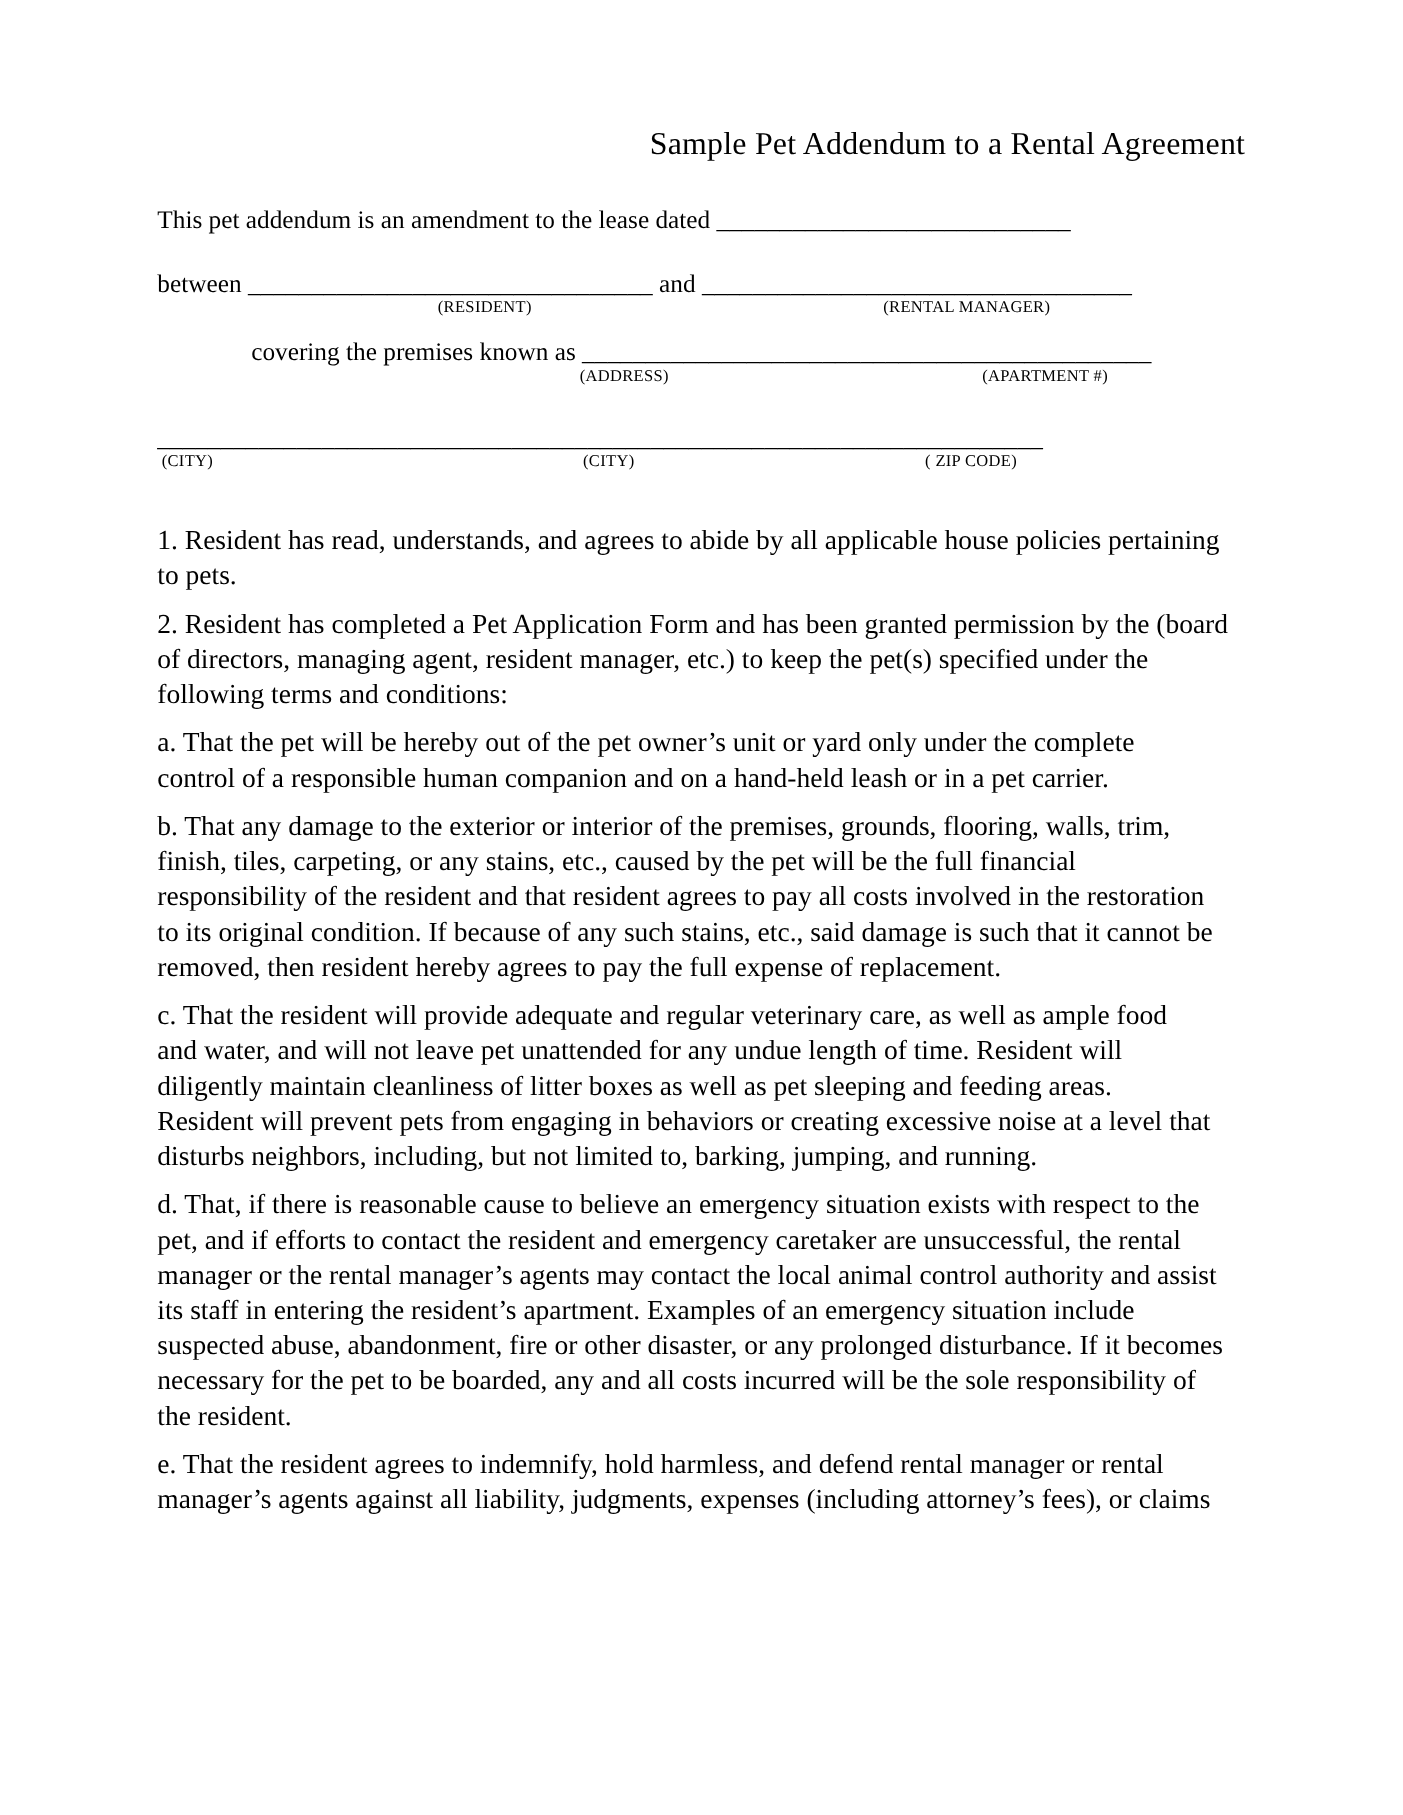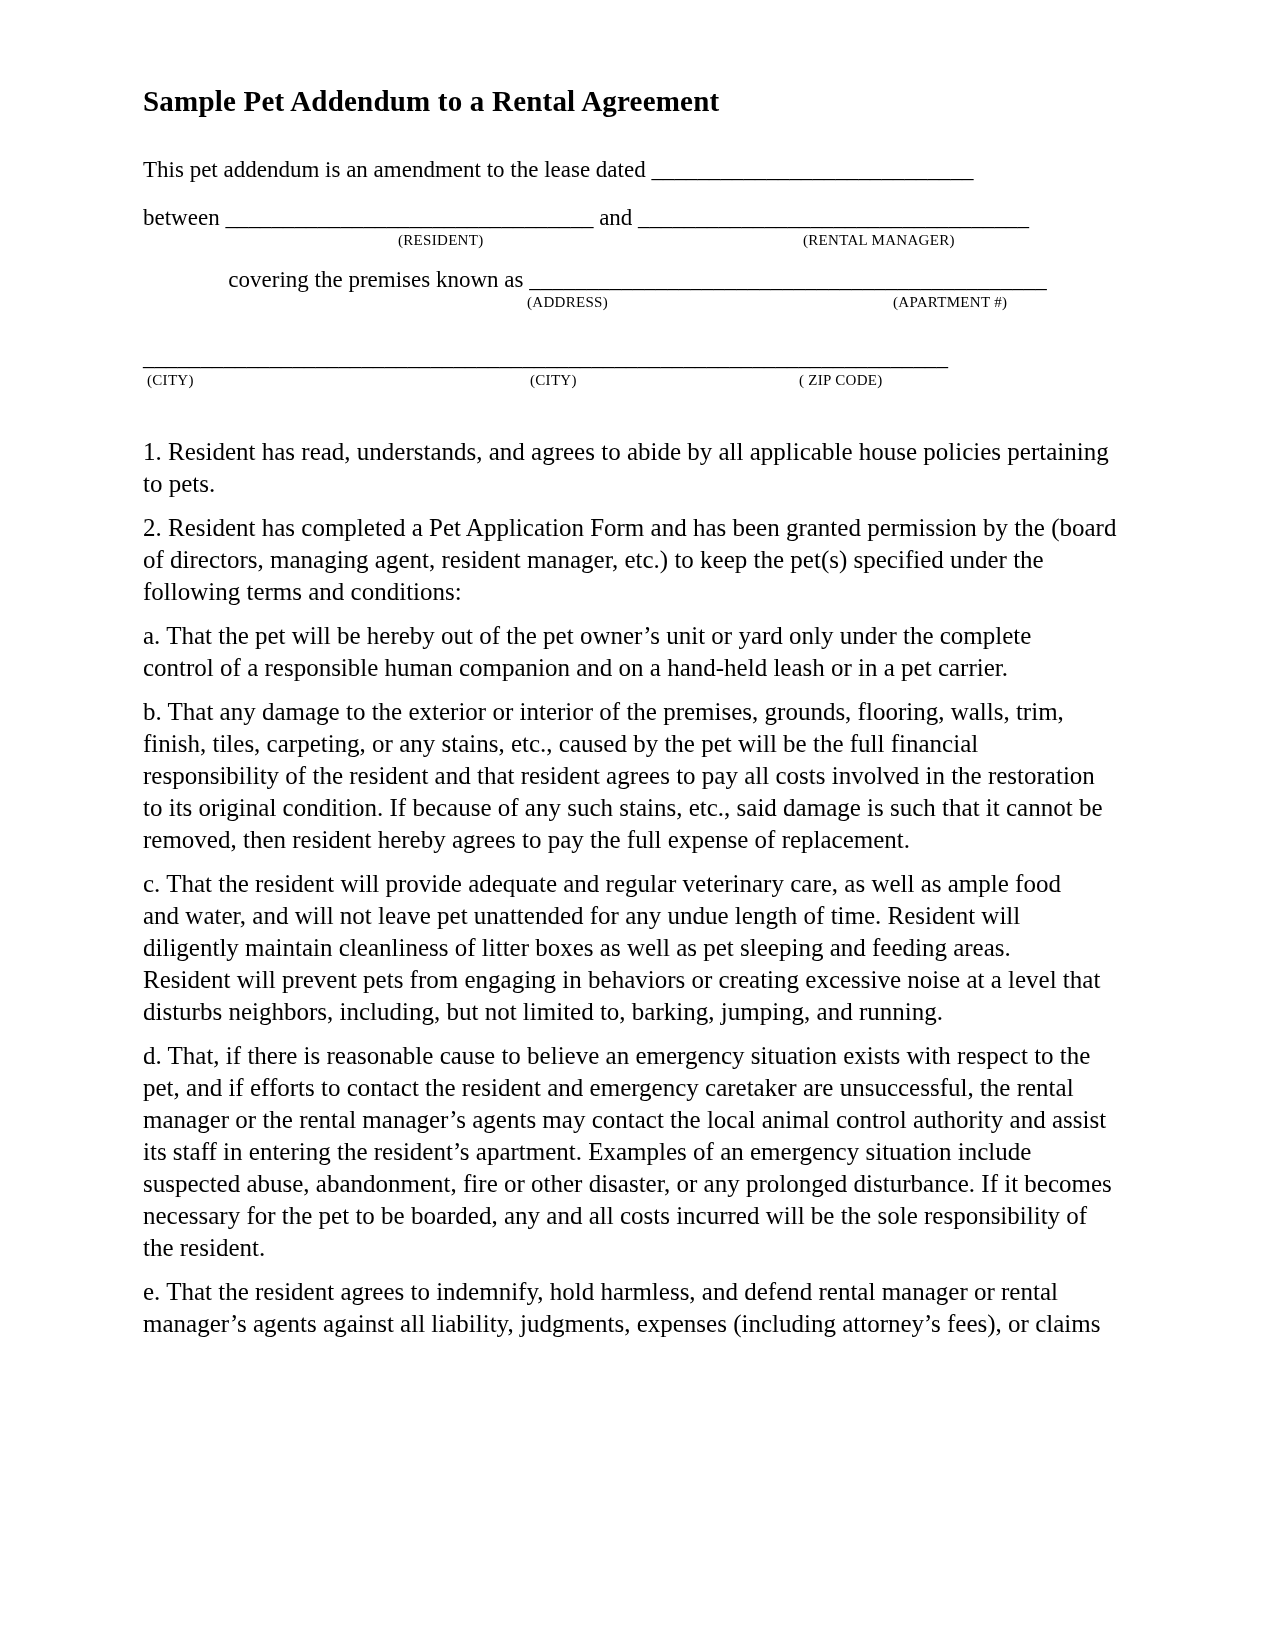--- a/index.html
+++ b/index.html
@@ -13,34 +13,34 @@
     height: 1650px;
     background: #ffffff;
     color: #000000;
     font-family: "Liberation Serif", "DejaVu Serif", serif;
     overflow: hidden;
   }
   .content {
     padding: 0 143px;
   }
   .doc-title {
-    margin: 84px 0 0 0;
+    margin: 114px 0 0 0;
     font-size: 29px;
     line-height: 34px;
-    font-weight: 700;
-    text-align: left;
+    font-weight: 400;
+    text-align: right;
     letter-spacing: 0.2px;
   }
   .line {
     font-size: 23px;
     line-height: 32px;
     white-space: nowrap;
   }
   .lease-line   { margin-top: 36px; }
-  .parties-line { margin-top: 16px; }
+  .parties-line { margin-top: 26px; }
   .premises-line{ margin-top: 14px; text-align: center; }
   .location-line{ margin-top: 30px; }
   .blank {
     letter-spacing: 0;
   }
   .labels-row {
     position: relative;
     height: 20px;
     margin-top: -4px;
     font-size: 15px;
@@ -51,21 +51,21 @@
     position: absolute;
     top: 0;
     white-space: nowrap;
   }
   .cap-resident  { left: 255px; }
   .cap-manager   { left: 660px; text-align: center; }
   .cap-address   { left: 384px; }
   .cap-apartment { left: 750px; }
   .cap-city      { left: 4px;   }
   .cap-state     { left: 387px; }
-  .cap-zip       { left: 656px; }
+  .cap-zip       { left: 698px; }
   .clause {
     margin: 12px 0 0 0;
     font-size: 25px;
     line-height: 32px;
     white-space: pre-line;
   }
   .clause.first {
     margin-top: 46px;
   }
 </style>

